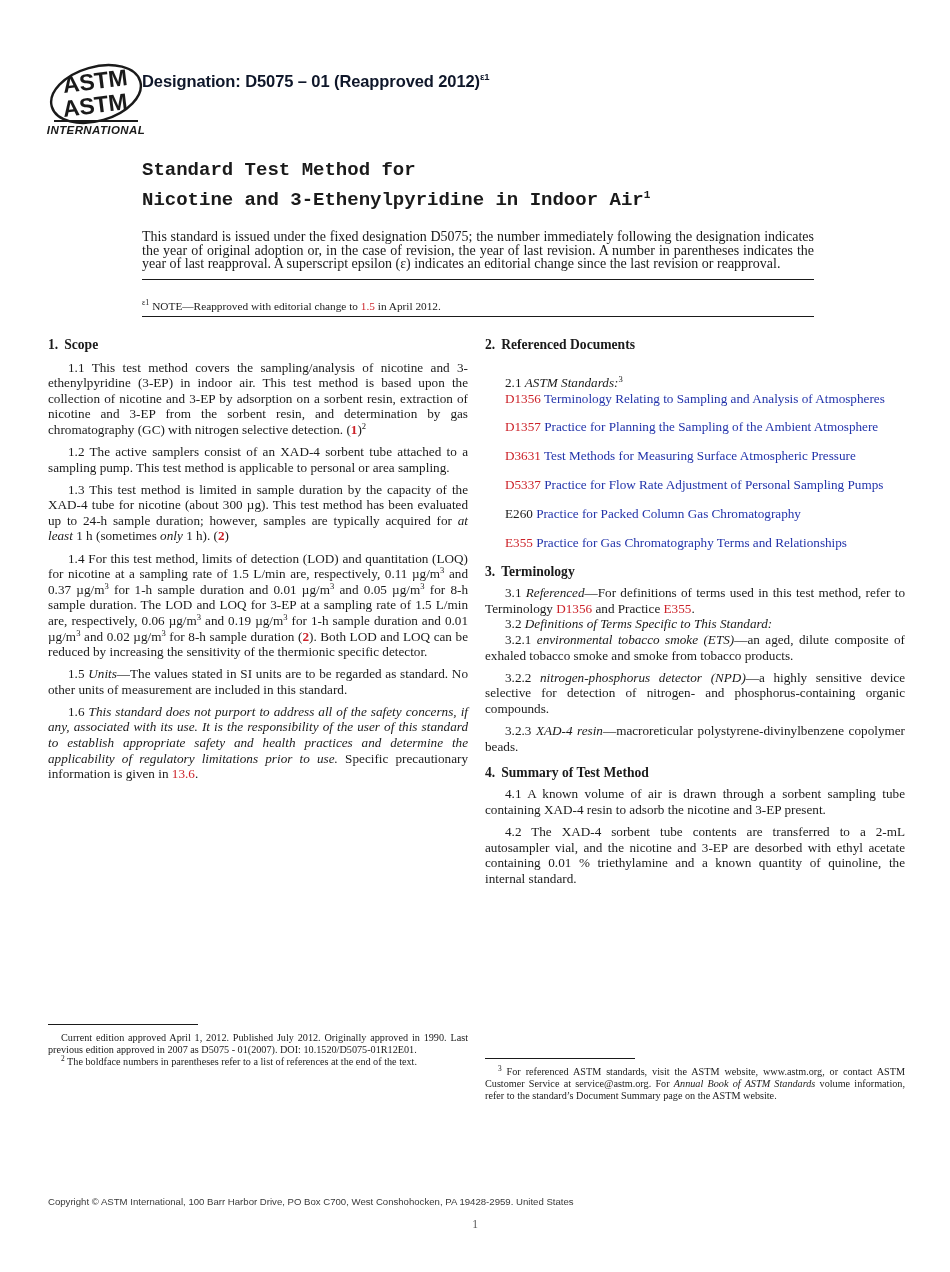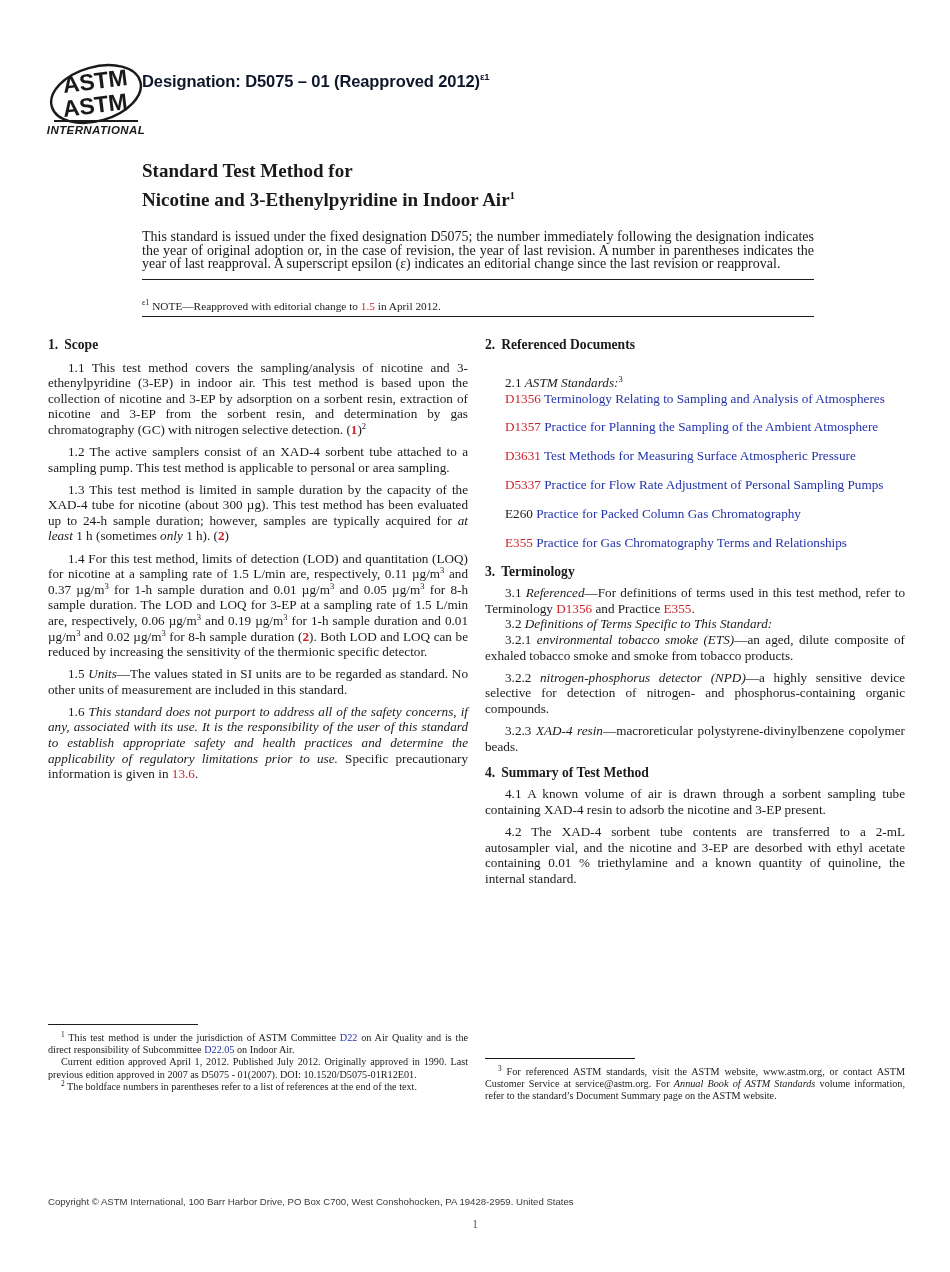--- a/index.html
+++ b/index.html
@@ -21,21 +21,21 @@
     position:absolute; left:142px; top:13px;
     font-family:Liberation Sans, sans-serif;
     font-weight:bold; font-size:16.5px; letter-spacing:-0.1px;
     color:#0f172a;
   }
   .designation sup { font-size:9.5px; vertical-align:super; font-weight:bold; }
 
   
   .title-block { position:absolute; left:142px; top:158px; width:700px; }
   .doc-title {
-    font-family:Liberation Serif, serif;
+    font-family:Liberation Mono, monospace;
     font-weight:bold; font-size:19px; line-height:25px;
     color:#1a1a1a; margin:0;
   }
   .doc-title sup { font-size:11px; vertical-align:super; }
 
   
   .intro {
     position:absolute; left:142px; top:230px; width:672px;
     font-size:14px; line-height:13.6px; text-align:justify;
     font-family:"Liberation Serif", serif;
@@ -254,21 +254,20 @@
 
     <p class="para gap">
       <span>4.2</span>
       <span>The XAD-4 sorbent tube contents are transferred to a 2-mL autosampler vial, and the nicotine and 3-EP are desorbed with ethyl acetate containing 0.01 % triethylamine and a known quantity of quinoline, the internal standard.</span>
     </p>
 
   </div>
 
   <div class="fnrule fn-left-rule"></div>
   <div class="fn fn-left">
-    <p><sup>1</sup><span> This test method is under the jurisdiction of ASTM Committee </span><span class="blue">D22</span><span> on Air Quality and is the direct responsibility of Subcommittee </span><span class="blue">D22.05</span><span> on Indoor Air.</span></p>
     <p>Current edition approved April 1, 2012. Published July 2012. Originally approved in 1990. Last previous edition approved in 2007 as D5075 - 01(2007). DOI: 10.1520/D5075-01R12E01.</p>
     <p><sup>2</sup><span> The boldface numbers in parentheses refer to a list of references at the end of the text.</span></p>
   </div>
 
   <div class="fnrule fn-right-rule"></div>
   <div class="fn fn-right">
     <p><sup>3</sup><span> For referenced ASTM standards, visit the ASTM website, www.astm.org, or contact ASTM Customer Service at service@astm.org. For </span><span class="it">Annual Book of ASTM Standards</span><span> volume information, refer to the standard’s Document Summary page on the ASTM website.</span></p>
   </div>
 
   <div class="copyright">Copyright © ASTM International, 100 Barr Harbor Drive, PO Box C700, West Conshohocken, PA 19428-2959. United States</div>

